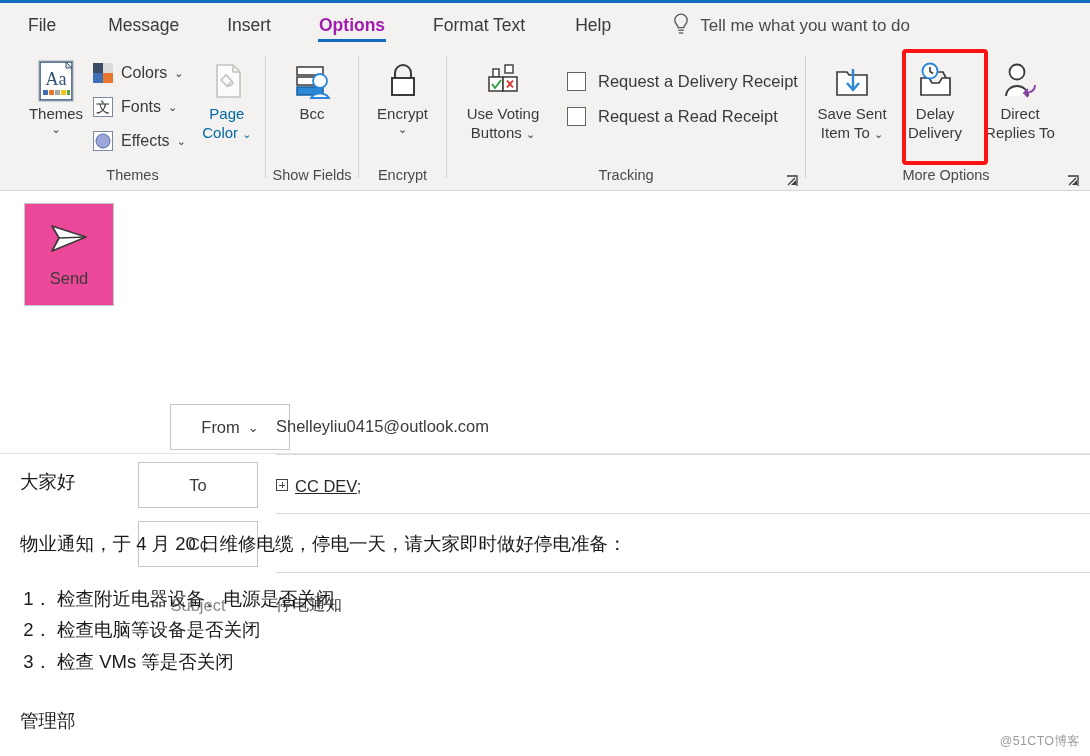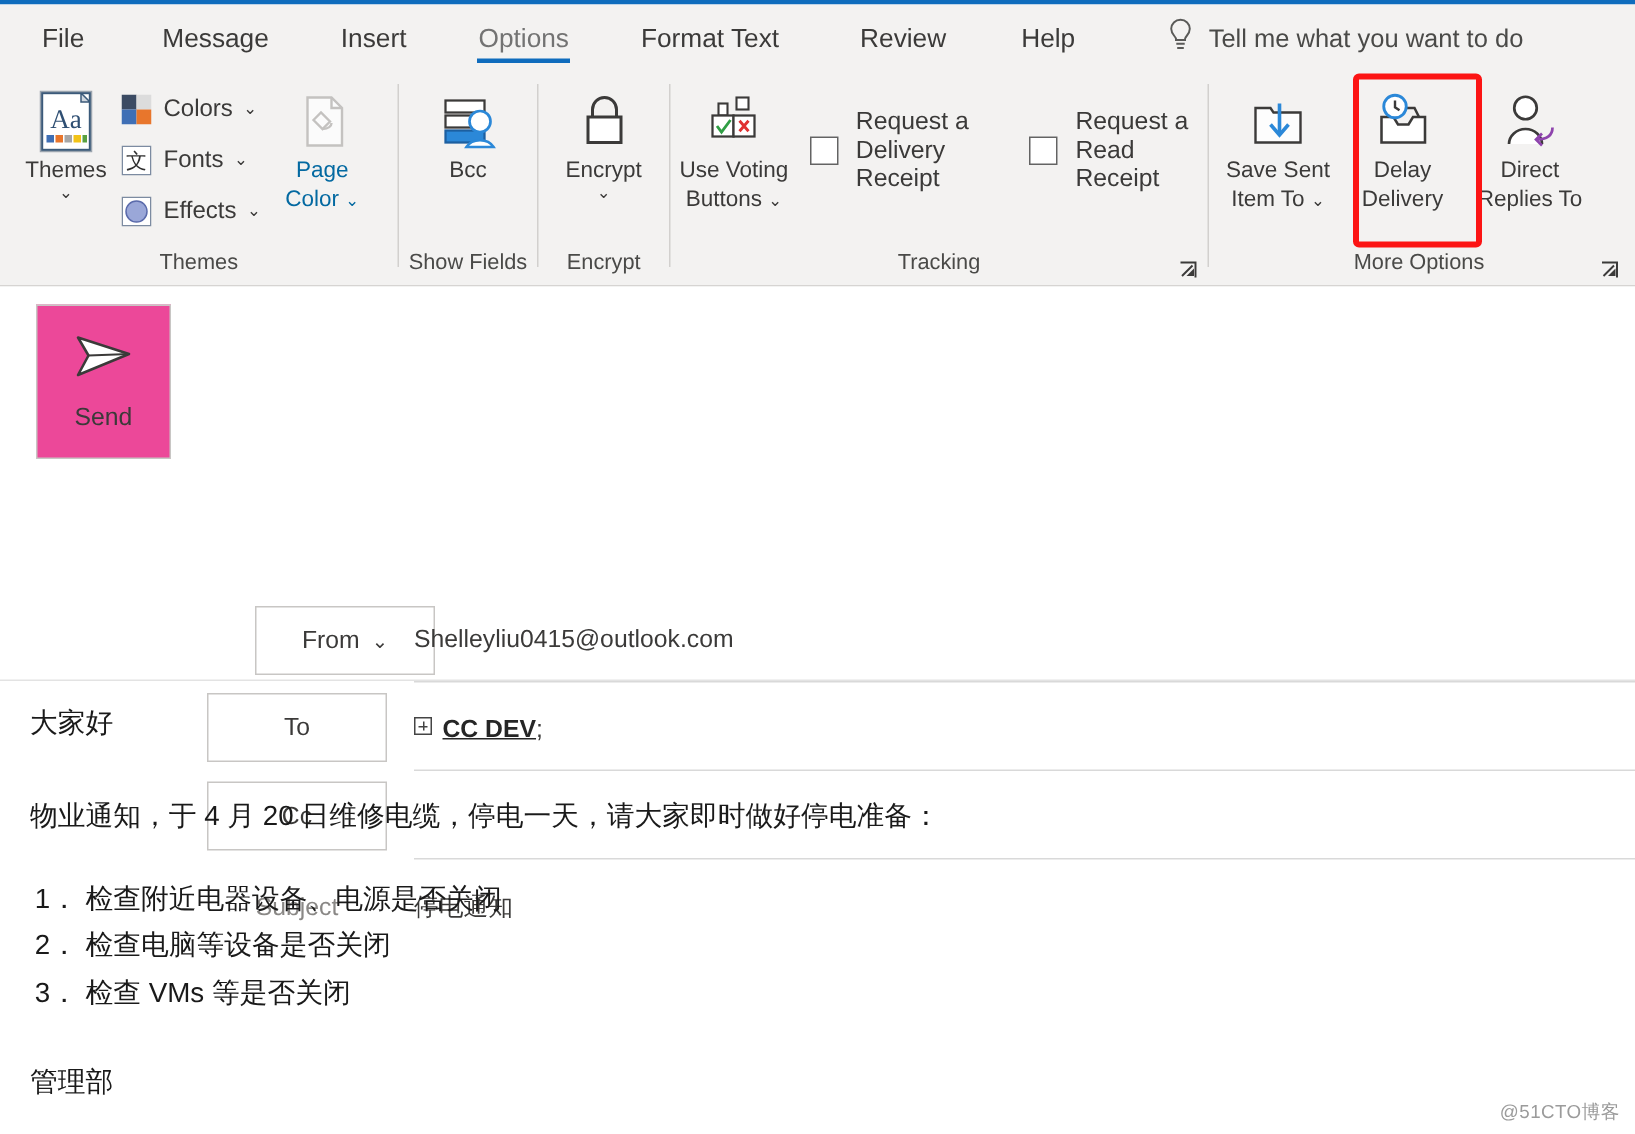--- a/index.html
+++ b/index.html
@@ -33,22 +33,22 @@
   .tab {
     font-size: 17.5px;
     color: #3b3a39;
     padding: 0 14px;
     height: 45px;
     line-height: 45px;
     position: relative;
     white-space: nowrap;
   }
   .tab.active {
-    color: #737373;
-    font-weight: normal;
+    color: #a21caf;
+    font-weight: bold;
   }
   .tab.active .tab-underline {
     position: absolute;
     left: 13px; right: 13px;
     bottom: 6px;
     height: 3px;
     background: #0f6cbd;
   }
   .tellme {
     display: flex;
@@ -123,21 +123,21 @@
 
   
   .smallcol { display:flex; flex-direction:column; gap: 8px; padding-top: 4px; }
   .smallbtn {
     display:flex; align-items:center; gap:7px;
     font-size: 16px; color:#3b3a39; height: 26px;
   }
   .smallbtn .ico { width:22px; height:22px; display:flex; align-items:center; justify-content:center; }
 
   
-  .cbcol { display:flex; flex-direction:row; gap:16px; padding-top:16px; padding-left:14px; }
+  .cbcol { display:flex; flex-direction:column; gap:16px; padding-top:16px; padding-left:14px; }
   .cbrow { display:flex; align-items:center; gap:12px; font-size:16.5px; color:#3b3a39; }
   .cbox { width:19px; height:19px; border:1px solid #636363; background:#fff; flex:none; }
 
   
   .annot {
     position: absolute;
     border: 4px solid #fc1414;
     border-radius: 4px;
     pointer-events: none;
   }
@@ -190,21 +190,21 @@
   }
   .subject-label {
     position: absolute;
     left: 138px;
     width: 120px;
     text-align: center;
     font-size: 16.5px;
     color: #8a8886;
   }
   .recip {
-    font-weight: bold;
+    font-weight: normal;
     text-decoration: underline;
     color: #262626;
   }
   .plusbox {
     display:inline-block;
     width:12px; height:12px;
     border:1px solid #444;
     position:relative;
     margin-right:7px;
     vertical-align: 1px;
@@ -263,39 +263,38 @@
 
 <div class="tabbar">
   <div class="tab"><span>File</span></div>
   <div class="tab" style="margin-left:24px"><span>Message</span></div>
   <div class="tab" style="margin-left:20px"><span>Insert</span></div>
   <div class="tab active" style="margin-left:20px">
     <span>Options</span>
     <span class="tab-underline"></span>
   </div>
   <div class="tab" style="margin-left:20px"><span>Format Text</span></div>
-  <div class="tab" style="margin-left:26px"><span>Review</span></div>
   <div class="tab" style="margin-left:22px"><span>Help</span></div>
 
   <div class="tellme">
     <span>
       <svg width="20" height="24" viewBox="0 0 20 24">
         <path d="M10 2.2c-3.5 0-6.2 2.7-6.2 6 0 2.2 1.1 3.6 2.1 4.8.6.7 1.1 1.3 1.1 2v.6h6v-.6c0-.7.5-1.3 1.1-2 1-1.2 2.1-2.6 2.1-4.8 0-3.3-2.7-6-6.2-6z" fill="none" stroke="#5a5a58" stroke-width="1.3"></path>
         <line x1="7.2" y1="18.2" x2="12.8" y2="18.2" stroke="#5a5a58" stroke-width="1.3"></line>
         <line x1="7.8" y1="21" x2="12.2" y2="21" stroke="#5a5a58" stroke-width="1.3"></line>
       </svg>
     </span>
     <span class="tellme-text">Tell me what you want to do</span>
   </div>
 </div>
 
 <div class="ribbon">
 
   <div class="group" style="width:265px">
-    <div class="group-body" style="padding-left:8px; gap:0;">
+    <div class="group-body" style="padding-left:20px; gap:0;">
 
       <div class="bigbtn" style="width:72px">
         <span class="ico">
           <svg width="46" height="46" viewBox="0 0 46 46">
             <rect x="7" y="4" width="32" height="38" fill="#ffffff" stroke="#3b5a7a" stroke-width="1.6"></rect>
             <polygon points="33,4 39,10 33,10" fill="#d0d7df" stroke="#3b5a7a" stroke-width="1"></polygon>
             <text x="23" y="27" font-family="Liberation Serif, serif" font-size="18" fill="#2f4f73" text-anchor="middle">Aa</text>
             <rect x="10" y="32" width="5" height="5" fill="#3f6fb5"></rect>
             <rect x="16" y="32" width="5" height="5" fill="#e8762c"></rect>
             <rect x="22" y="32" width="5" height="5" fill="#a6a6a6"></rect>

